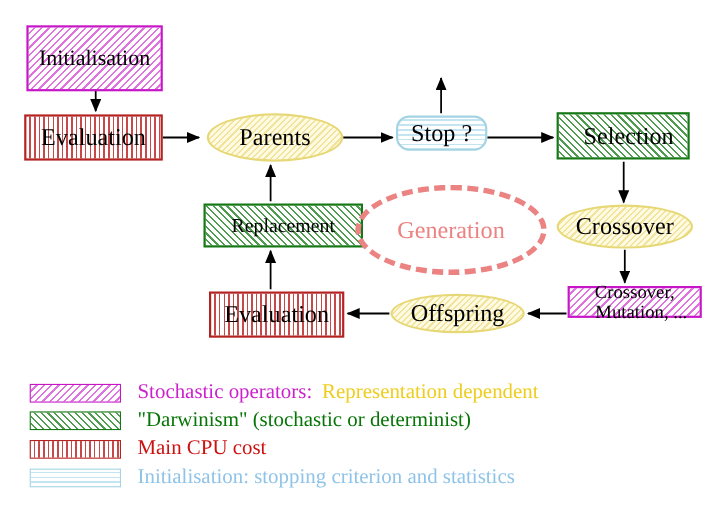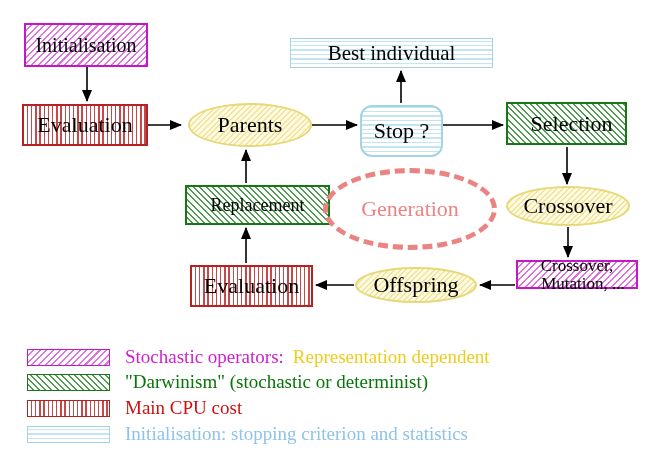--- a/index.html
+++ b/index.html
@@ -75,29 +75,28 @@
       <line x1="401" y1="103" x2="401" y2="71" marker-end="url(#ah)"></line>
       <line x1="567" y1="147" x2="567" y2="184" marker-end="url(#ah)"></line>
       <line x1="568" y1="227" x2="568" y2="257" marker-end="url(#ah)"></line>
       <line x1="515" y1="285" x2="480" y2="285" marker-end="url(#ah)"></line>
       <line x1="354" y1="285" x2="316" y2="285" marker-end="url(#ah)"></line>
       <line x1="246" y1="263" x2="246" y2="228" marker-end="url(#ah)"></line>
       <line x1="246" y1="183" x2="246" y2="150" marker-end="url(#ah)"></line>
     </g>
   </svg>
 
-  <div class="node hatch-magenta" style="left:24px; top:23px; width:124px; height:44px; font-size:20px;">Initialisation</div>
+  <div class="node hatch-magenta" style="left:24px; top:23px; width:124px; height:60px; font-size:20px;">Initialisation</div>
 
   <div class="node stripe-red" style="left:22px; top:104px; width:126px; height:42px; font-size:22px;">Evaluation</div>
 
   <div class="node hatch-yellow ellipse" style="left:188px; top:103px; width:124px; height:44px; font-size:22px;">Parents</div>
 
-  <div class="node stripe-cyan" style="left:290px; top:38px; width:203px; height:30px; font-size:21px; border-width:1.5px;">Best individual</div>
 
-  <div class="node stripe-cyan rounded" style="left:360px; top:105px; width:83px; height:52px; font-size:22px;">Stop ?</div>
+  <div class="node stripe-cyan rounded" style="left:360px; top:105px; width:83px; height:32px; font-size:22px;">Stop ?</div>
 
   <div class="node hatch-green" style="left:506px; top:102px; width:121px; height:43px; font-size:22px;padding-left:10px;">Selection</div>
 
   <div class="node hatch-yellow ellipse" style="left:506px; top:186px; width:124px; height:40px; font-size:22px;">Crossover</div>
 
   <div class="node hatch-magenta" style="left:516px; top:260px; width:122px; height:29px;">
     <div class="crossover-lines">
       <div class="l1">Crossover,</div>
       <div class="l2">Mutation, ...</div>
     </div>

